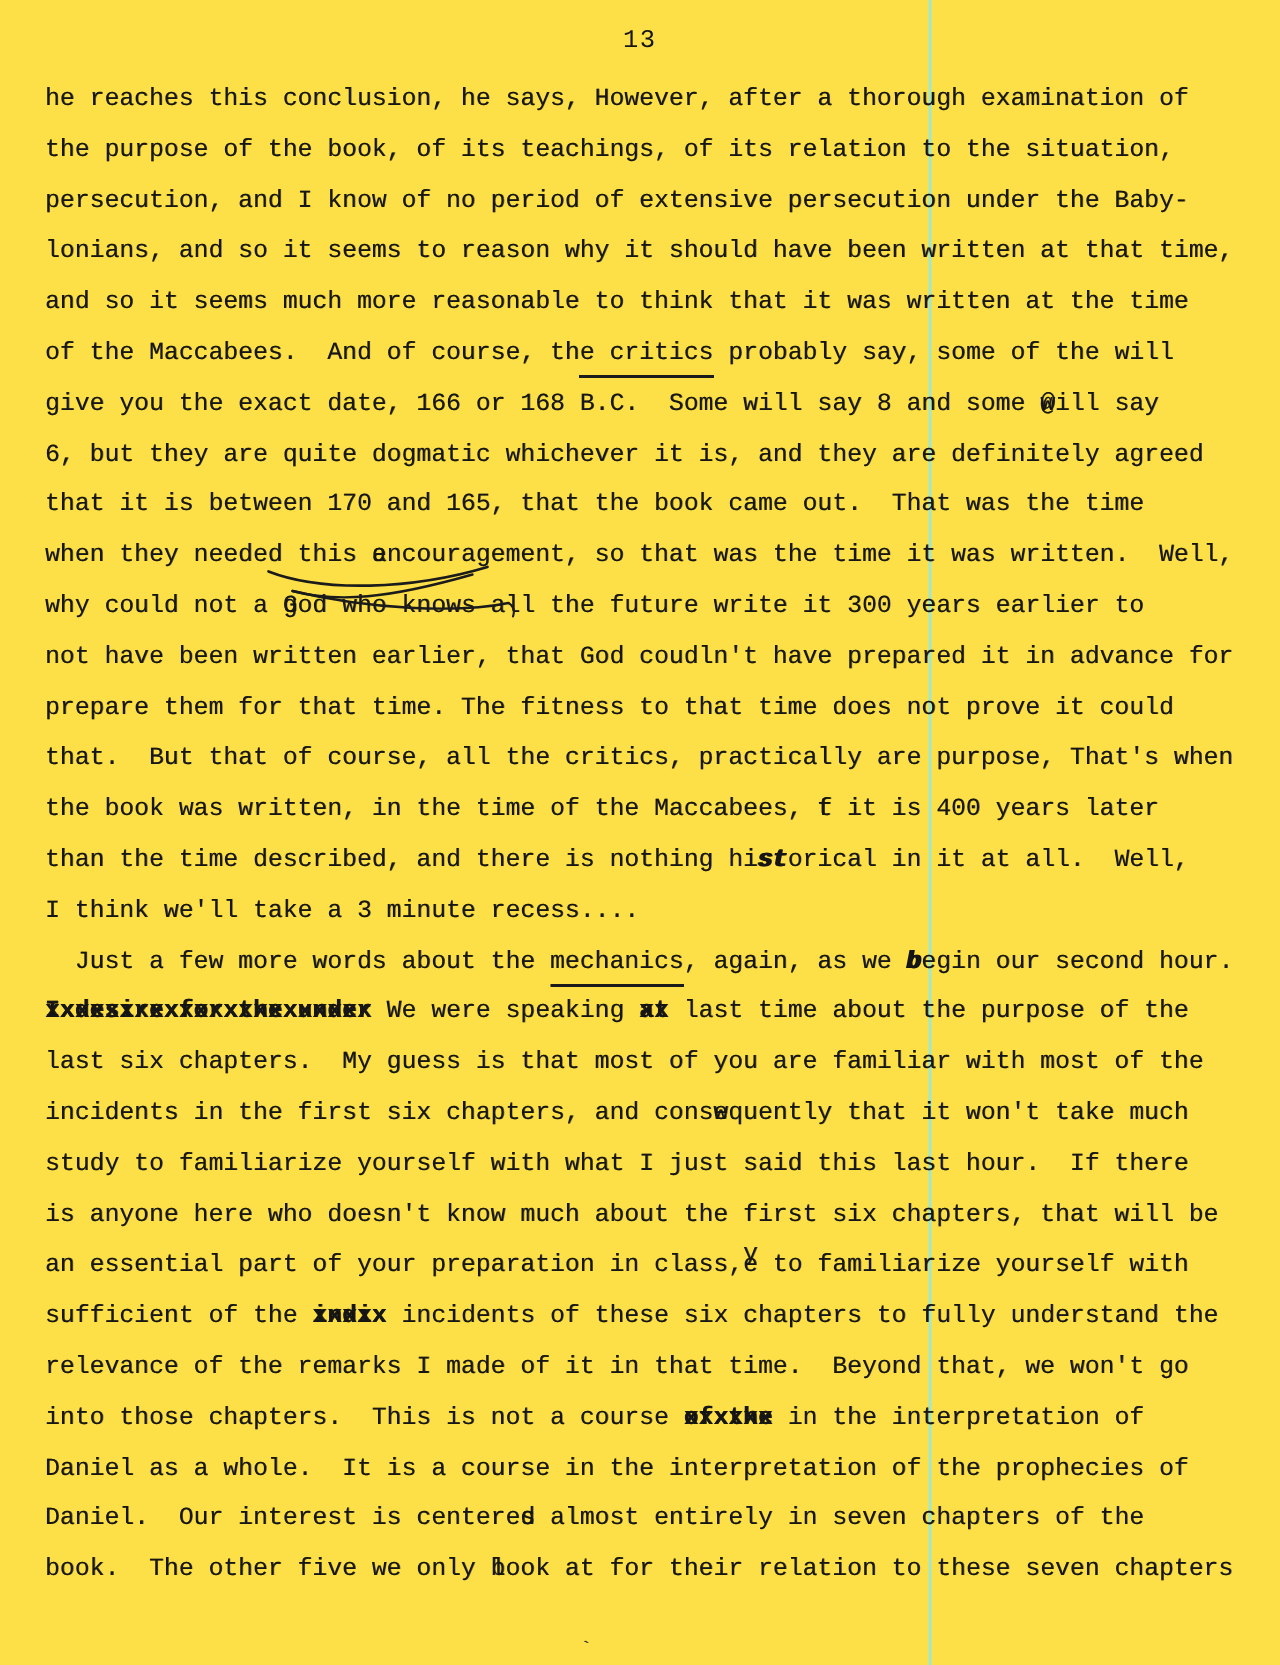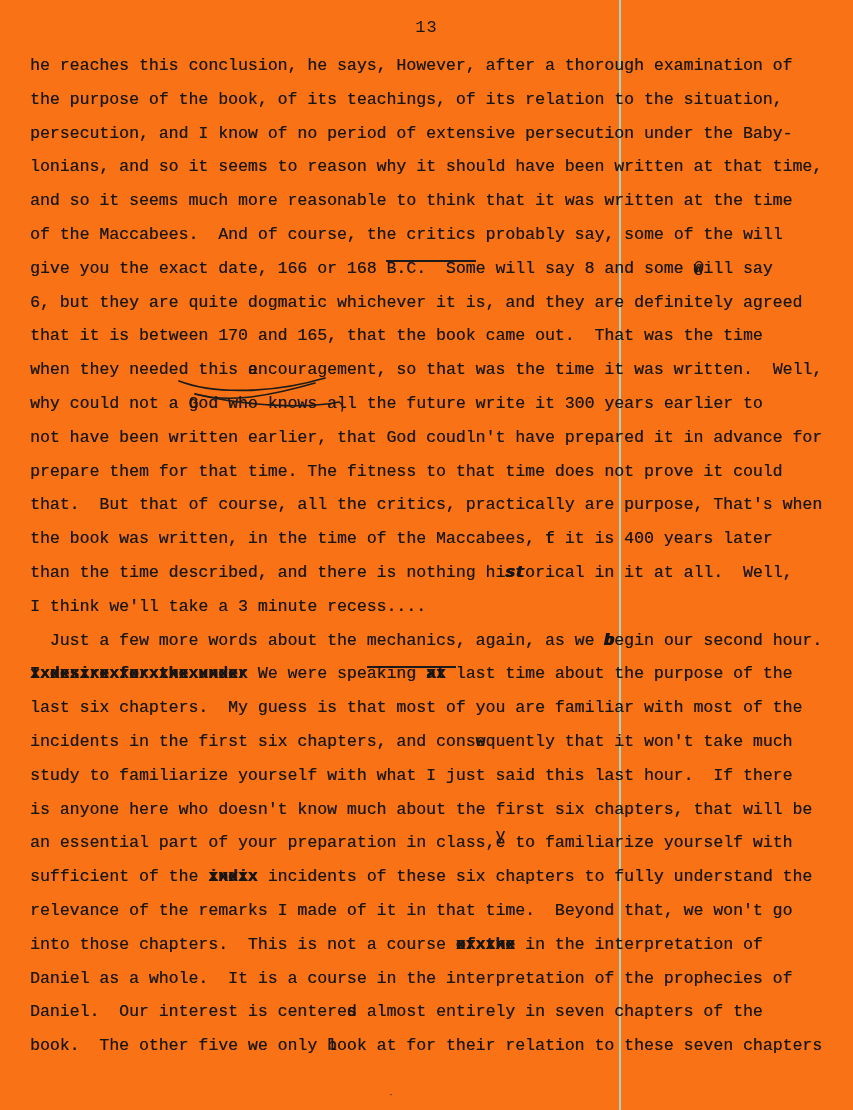--- a/index.html
+++ b/index.html
@@ -1,19 +1,19 @@
 <!DOCTYPE html>
 <html><head>
 <meta charset="utf-8">
 <style>
   html,body{margin:0;padding:0;background:#e8e8e8;}
   .page{
     position:relative;
     width:853px;height:1110px;
-    background:#f97316;
+    background:#fde047;
     overflow:hidden;
     font-family:"Liberation Mono","DejaVu Sans Mono",monospace;
     color:#161616;
   }
   .page-number{
     position:absolute;top:18px;left:0;width:100%;
     text-align:center;
     font-size:17px;letter-spacing:1px;
   }
   .doc-body{
@@ -30,21 +30,21 @@
   .over{
     position:absolute;left:0;top:0;
     pointer-events:none;
   }
   .xout{font-weight:bold;}
   .xout .over{font-weight:bold;letter-spacing:0;}
   .raise{transform:translateY(-7px);}
   .ulh{
     display:inline-block;
     border-bottom:2px solid #1b1b1b;
-    padding-bottom:10px;
+    padding-bottom:0px;
     line-height:30px;
   }
   .smudge{
     font-weight:bold;
     text-shadow:0.7px 0 0 #111,-0.7px 0 0 #111;
     font-style:italic;
   }
   .fold-line{
     position:absolute;top:0;width:2px;height:1110px;
     opacity:0.85;

